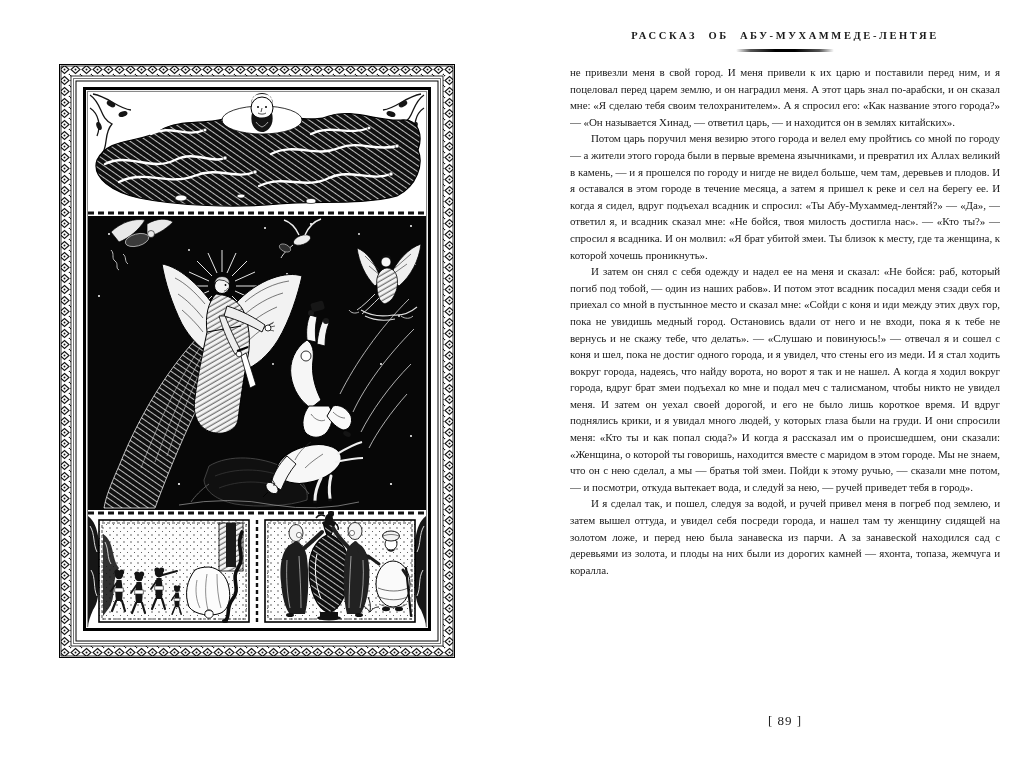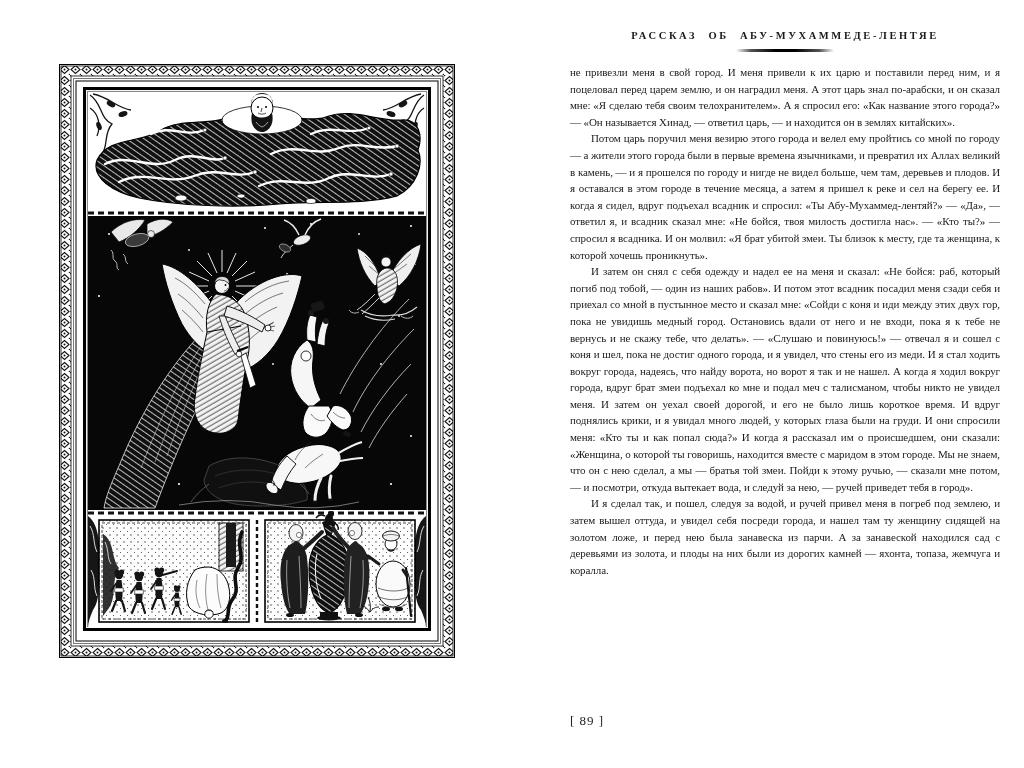--- a/index.html
+++ b/index.html
@@ -19,21 +19,21 @@
     height:3px;width:98px;margin:7px auto 12px auto;border-radius:1.5px;
     background:linear-gradient(90deg,rgba(0,0,0,0) 0%,#555 15%,#000 40%,#000 60%,#555 85%,rgba(0,0,0,0) 100%);
   }
   .body-text{max-height:646px;overflow:hidden;}
   .body-text p{
     margin:0;text-indent:21px;text-align:justify;
     font-size:11px;line-height:16.6px;letter-spacing:-0.1px;color:#1b1b1b;
   }
   .body-text p.no-indent{text-indent:0;}
   .page-number{
-    position:absolute;left:0;right:0;top:683px;text-align:left;
+    position:absolute;left:0;right:0;top:683px;text-align:center;
     font-size:13px;letter-spacing:1px;color:#1b1b1b;
   }
 </style>
 </head>
 <body>
 
 <div class="spread">
 
   <div class="plate" role="img" aria-label="Гравюрная иллюстрация в орнаментальной рамке: тёмный холм со змеями и головой бородача; ангел с лучистым нимбом и кинжалом рядом с белым взбрыкнувшим конём и падающим всадником на чёрном звёздном небе; коленопреклонённый крылатый ангел на облаке; внизу две сценки — тёмные фигурки со змеем и женщины у большого кувшина с толстяком с посохом.">
     <svg viewBox="0 0 396 594" xmlns="http://www.w3.org/2000/svg">

